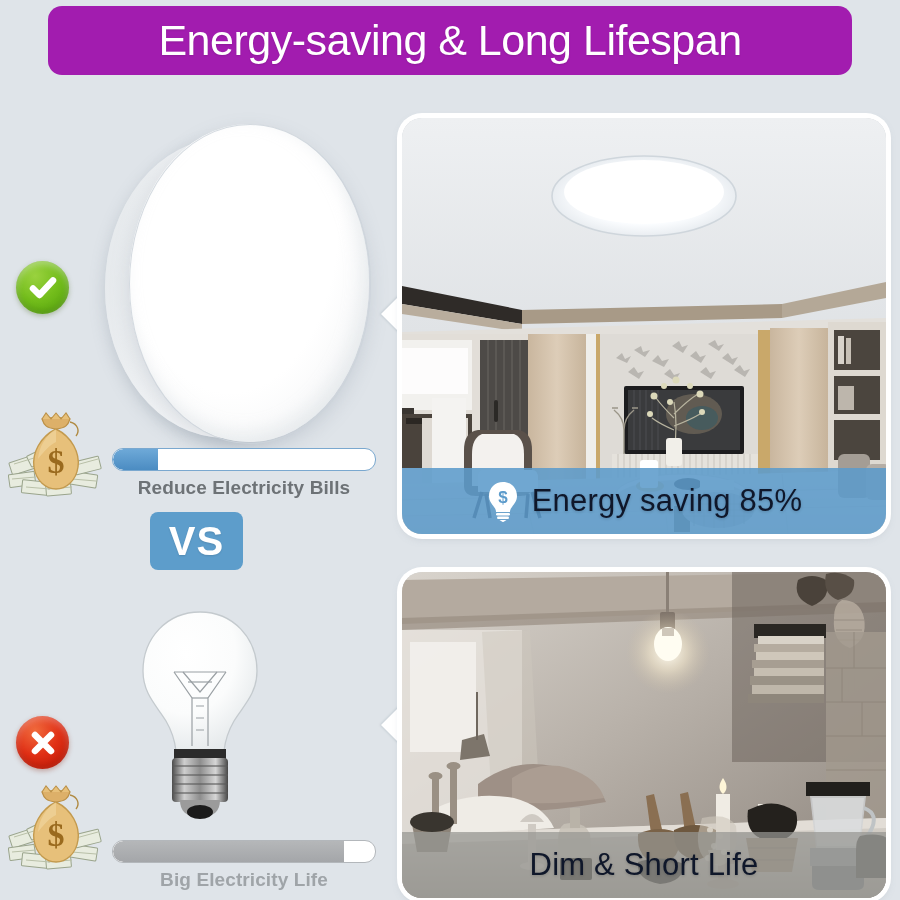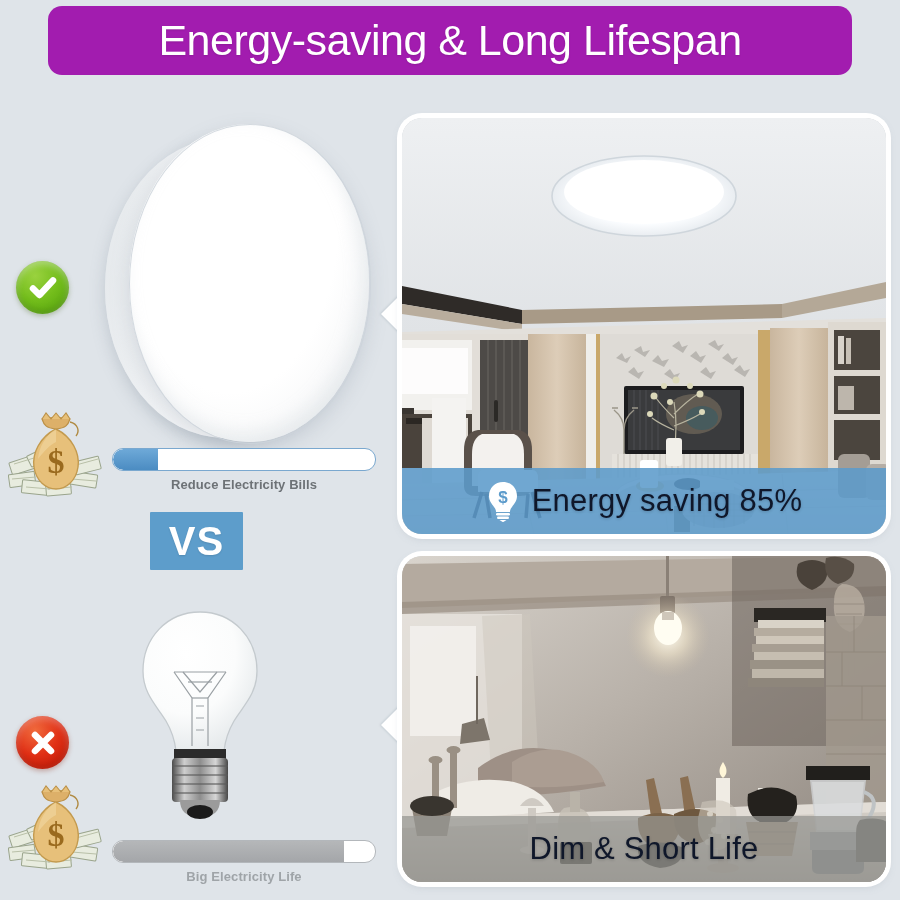--- a/index.html
+++ b/index.html
@@ -90,47 +90,47 @@
   .bar-track.gray{background:#ffffff;border:1px solid #b3b7bb;}
   .bar-fill{
     position:absolute;left:0;top:0;height:100%;
     background:linear-gradient(180deg,#6ea9d8 0%,#4b8cc2 100%);
     border-radius:11px 0 0 11px;
   }
   .bar-fill.gray{
     background:linear-gradient(180deg,#b5b7b9 0%,#a4a6a9 100%);
   }
   .bar-label{
-    margin-top:6px;text-align:center;font-size:13px;font-weight:bold;
+    margin-top:6px;text-align:center;font-size:19px;font-weight:bold;
     color:#6d7276;letter-spacing:0.1px;
   }
   .bar-label.dim{color:#9fa4a8;}
 
   
   .vs{
     position:absolute;left:150px;top:512px;width:93px;height:58px;
-    background:#5d9dcb;border-radius:1px;
+    background:#5d9dcb;border-radius:8px;
     display:flex;align-items:center;justify-content:center;
   }
   .vs span{
     color:#ffffff;font-size:40px;font-weight:bold;letter-spacing:1px;
     text-shadow:0 1px 2px rgba(0,0,0,.12);
   }
 
   
   .bulb{position:absolute;left:130px;top:606px;width:140px;height:215px;}
 
   
   .card{
     position:absolute;border-radius:20px;overflow:hidden;
     background:#cfd4d8;
     box-shadow:0 0 0 5px #ffffff, 0 3px 10px rgba(120,135,148,.35);
   }
   .card-top{left:402px;top:118px;width:484px;height:416px;}
-  .card-bottom{left:402px;top:556px;width:484px;height:326px;}
+  .card-bottom{left:402px;top:572px;width:484px;height:326px;}
   .photo{position:absolute;inset:0;overflow:hidden;}
 
   .caption{
     position:absolute;left:0;right:0;bottom:0;height:66px;
     display:flex;align-items:center;justify-content:center;gap:12px;
   }
   .caption-blue{background:rgba(92,155,203,.88);}
   .caption-gray{background:rgba(150,150,145,.72);}
   .caption-text{
     color:#0f172a;font-size:31px;letter-spacing:0.2px;

